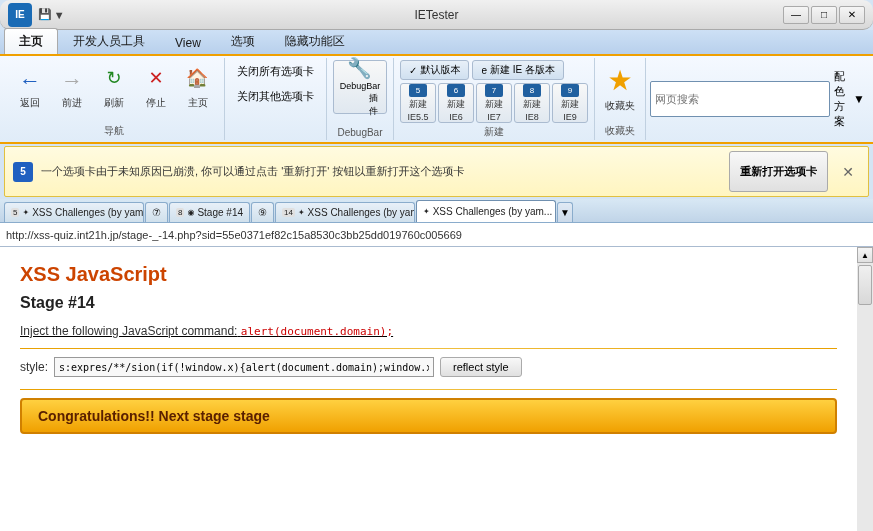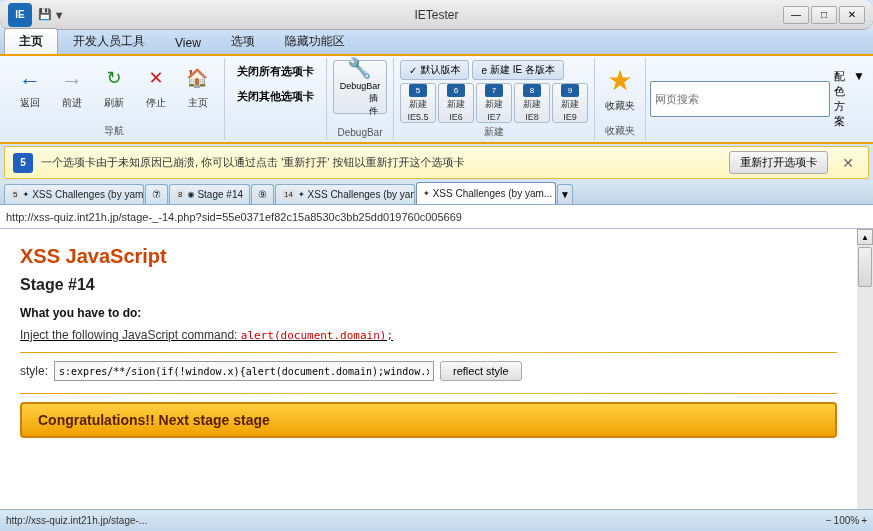--- a/index.html
+++ b/index.html
@@ -213,27 +213,28 @@
       width: 20px; height: 20px;
       background: #2060c0;
       color: white;
       border-radius: 3px;
       display: flex; align-items: center; justify-content: center;
       font-size: 10px; font-weight: bold;
       flex-shrink: 0;
     }
     .warning-text { flex: 1; }
     .warning-btn {
-      padding: 3px 10px;
+      padding: 12px 10px;
       background: linear-gradient(to bottom, #f8f8f8, #e0e0e0);
       border: 1px solid #aaa;
       border-radius: 3px;
       cursor: pointer;
       font-size: 11px;
       white-space: nowrap;
+      font-weight: bold;
     }
     .warning-close {
       padding: 2px 6px;
       cursor: pointer;
       font-size: 14px;
       color: #666;
     }
 
     
     .browser-tabs {
@@ -497,21 +498,21 @@
           <div class="nav-icon">
               <span class="nav-home">🏠</span>
             </div>
           <div class="nav-label">主页</div>
         </div>
       </div>
       <div class="ribbon-group-label">导航</div>
     </div>
 
     <div class="ribbon-group">
-      <div class="ribbon-buttons" style="flex-direction:column;font-weight:bold;">
+      <div class="ribbon-buttons" style="flex-direction:column;">
         <div class="close-tabs-btn" style="font-size:11px;cursor:pointer;">
           <div style="font-size:11px;padding:2px;">关闭所有选项卡</div>
         </div>
         <div class="close-tabs-btn" style="font-size:11px;cursor:pointer;">
           <div style="font-size:11px;padding:2px;">关闭其他选项卡</div>
         </div>
       </div>
     </div>
 
     <div class="ribbon-group">
@@ -569,21 +570,21 @@
     <div class="ribbon-group">
       <div class="fav-btn">
         <span class="fav-star">★</span>
         <div class="nav-label">收藏夹</div>
       </div>
       <div class="ribbon-group-label">收藏夹</div>
     </div>
 
     <div style="margin-left:auto;display:flex;align-items:center;padding:4px;">
       <input type="text" class="search-input" placeholder="网页搜索" style="">
-      <div style="margin-left:4px;display:flex;align-items:flex-start;gap:2px;">
+      <div style="margin-left:4px;display:flex;align-items:center;gap:2px;">
         <span style="font-size:11px;">配色方案</span>
         <span>▼</span>
       </div>
     </div>
   </div>
 
   <div class="warning-bar">
     <div class="warning-icon">5</div>
     <div class="warning-text">一个选项卡由于未知原因已崩溃, 你可以通过点击 '重新打开' 按钮以重新打开这个选项卡</div>
     <button class="warning-btn">重新打开选项卡</button>
@@ -623,23 +624,20 @@
   <div class="address-bar">
     <span class="address-text">http://xss-quiz.int21h.jp/stage-_-14.php?sid=55e0371ef82c15a8530c3bb25dd019760c005669</span>
   </div>
 
   <div class="content-wrapper">
     <div class="content-area">
       <div class="page-content">
         <div class="page-title-xss">XSS JavaScript</div>
         <div class="stage-title">Stage #14</div>
 
-        <div class="task-section">
-          <span class="task-bold">What you have to do:</span>
-        </div>
         <div class="task-section" style="margin-bottom:10px;text-decoration:underline;">
           <span class="task-normal">Inject the following JavaScript command:</span>
           <span class="js-command">alert(document.domain);</span>
         </div>
 
 
         <div class="divider"></div>
 
         <div class="style-row">
           <span class="style-label">style:</span>
@@ -654,24 +652,14 @@
         </div>
       </div>
     </div>
 
     <div class="scrollbar">
       <div class="scroll-arrow">▲</div>
       <div class="scroll-thumb"></div>
     </div>
   </div>
 
-  <div class="status-bar">
-    <span>http://xss-quiz.int21h.jp/stage-...</span>
-    <div class="status-right">
-      <div class="zoom-control">
-        <span>−</span>
-        <span>100%</span>
-        <span>+</span>
-      </div>
-    </div>
-  </div>
 
 </div>
 
 </body></html>

